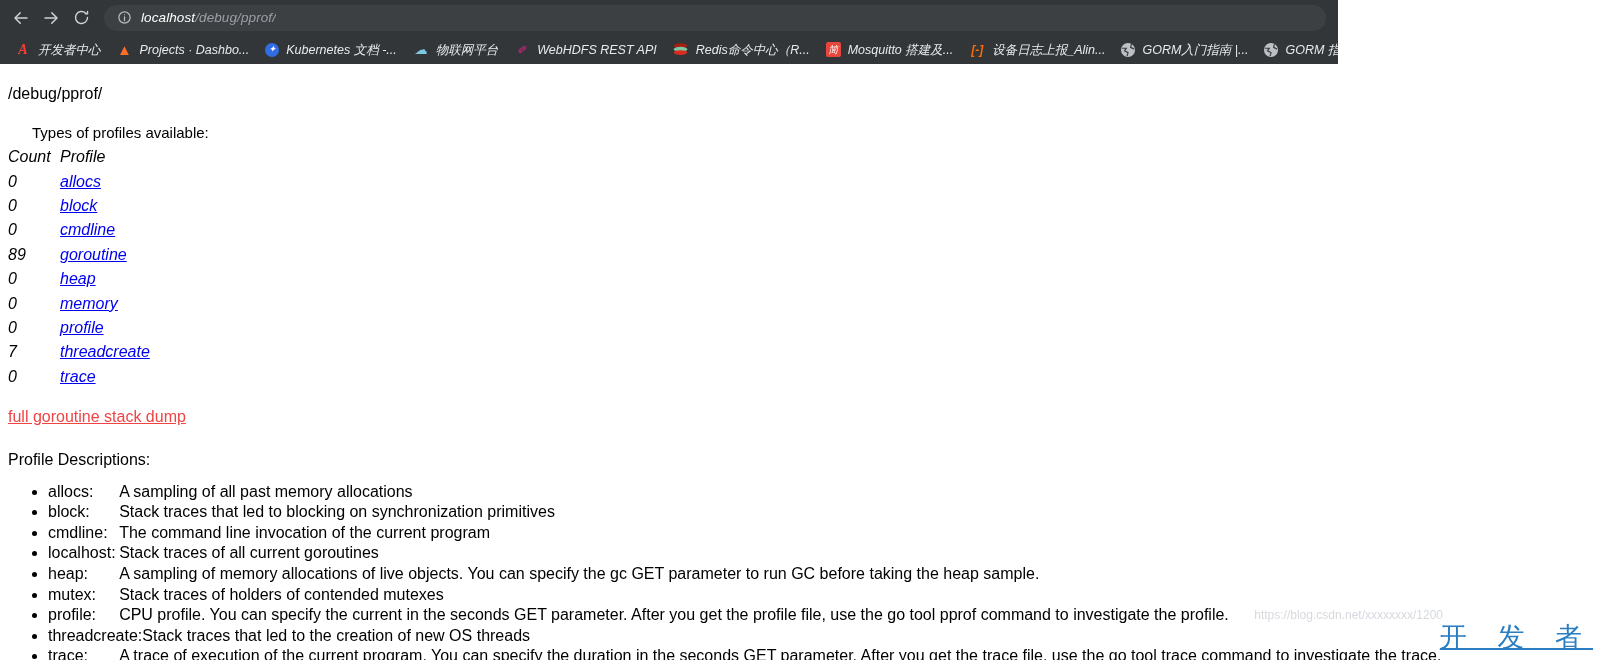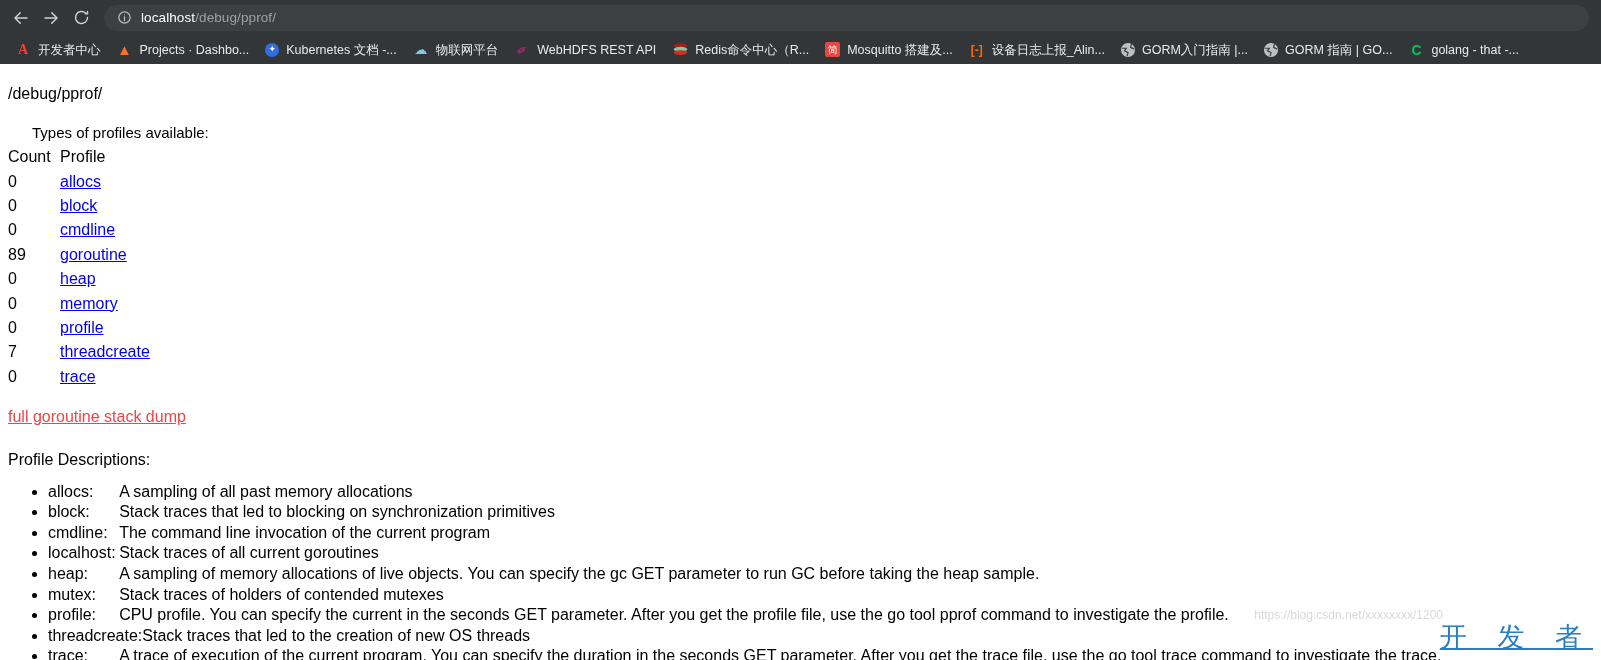--- a/index.html
+++ b/index.html
@@ -10,21 +10,22 @@
   body {
     width: 1601px;
     height: 660px;
     overflow: hidden;
     font-family: "Liberation Sans", sans-serif;
   }
 
   
   .browser-chrome {
     background: #323639;
-    width: 1601px;
+    width: 1338px;
+    font-style: italic;
   }
   .toolbar {
     height: 35px;
     display: flex;
     align-items: center;
     padding: 0 6px;
     box-sizing: border-box;
   }
   .nav-btn {
     width: 30px;
@@ -159,20 +160,21 @@
   }
   .intro-line {
     font-size: 15px;
     line-height: 24px;
     margin-left: 24px;
   }
   .profile-table {
     border-collapse: collapse;
     margin: 0;
     font-size: 16px;
+    font-style: italic;
   }
   .profile-table td, .profile-table th {
     padding: 0 0 0 0;
     text-align: left;
     font-weight: normal;
     line-height: 24.4px;
     vertical-align: top;
   }
   .col-count { width: 52px; padding-right: 0; }
   .pprof-link {

